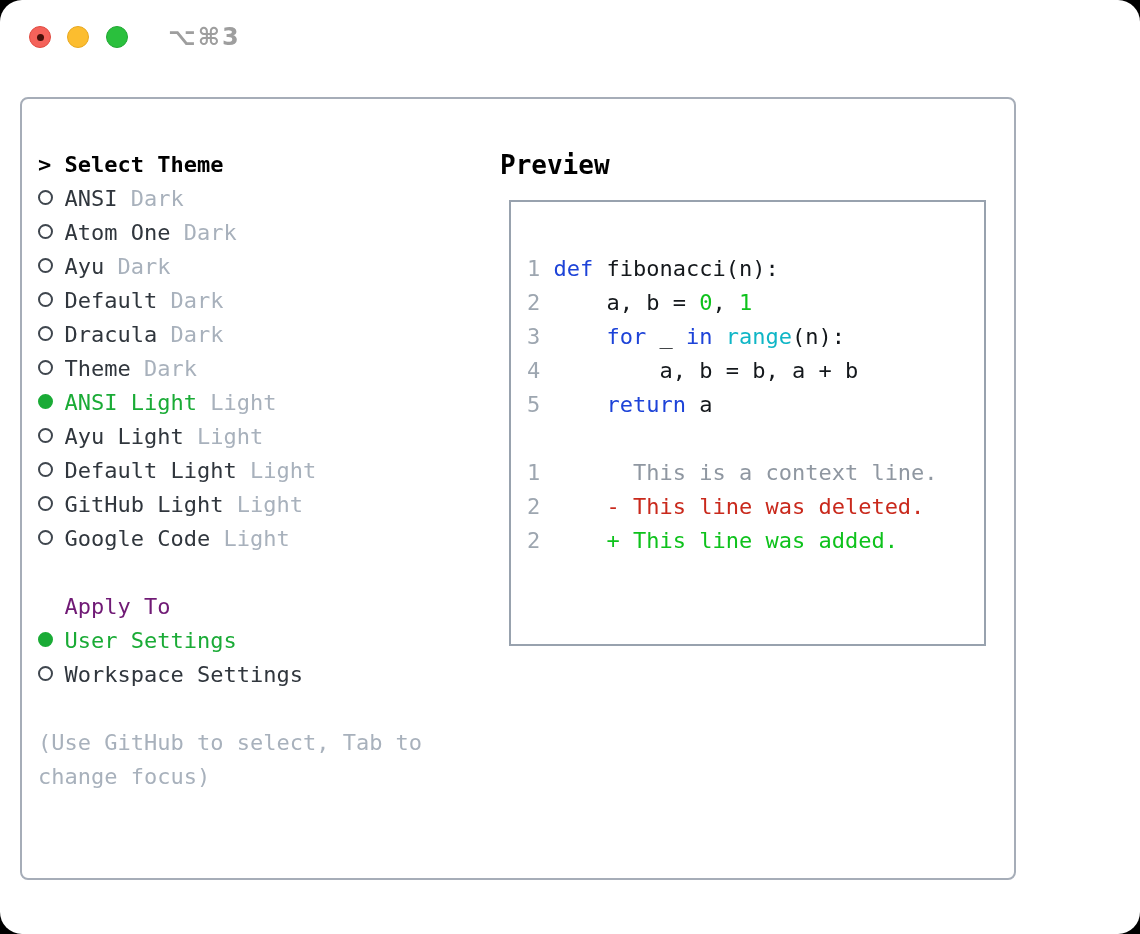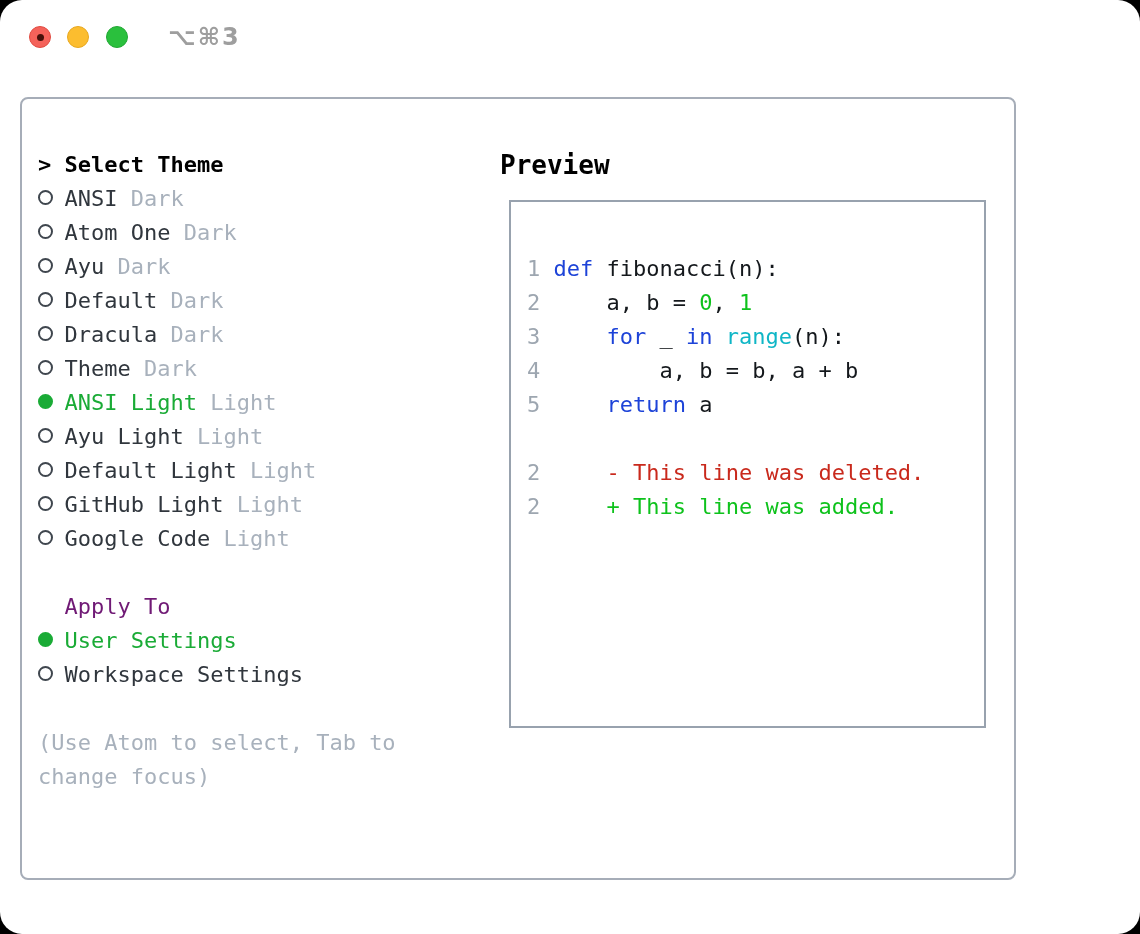--- a/index.html
+++ b/index.html
@@ -34,21 +34,21 @@
   .row.selected .name{color:var(--selection-green,#1aab36);}
   .hdr{font-weight:700;color:#000;}
   .name{color:#30363d;}
   .tag{color:var(--tag-gray,#a8b1bc);margin-left:1ch;}
   .applyto-header{padding-left:2ch;color:#701a75;}
   .help{color:var(--tag-gray,#a8b1bc);}
 
   
   .right-col{position:absolute;left:478px;top:49px;}
   .preview-title{font-size:26px;line-height:34px;font-weight:700;color:#000;}
-  .preview-box{margin-top:18px;margin-left:9px;width:477px;height:528px;box-sizing:border-box;
+  .preview-box{margin-top:18px;margin-left:9px;width:477px;height:446px;box-sizing:border-box;
                border:2px solid var(--preview-border,#98a2ae);background:#fff;
                padding:50px 0 0 16px;overflow:hidden;}
   .code-line{white-space:pre;font-size:22px;line-height:34px;height:34px;}
   .tok-ln{color:var(--line-number-gray,#9da6b0);}
   .tok-kw{color:var(--keyword-blue,#1d43d8);}
   .tok-fn{color:var(--builtin-cyan,#0fb6c6);}
   .tok-num{color:var(--number-green,#0ec21c);}
   .tok-txt{color:#14181c;}
   .tok-ctx{color:var(--context-gray,#8f97a1);}
   .tok-del{color:var(--deleted-red,#c9291c);text-align:right;}
@@ -88,32 +88,33 @@
 
       <div class="row blank"></div>
 
       <div class="row applyto-header"><span>Apply To</span></div>
 
       <div class="row selected"><span class="marker"><i class="circle"></i></span><span class="name">User Settings</span></div>
       <div class="row"><span class="marker"><i class="circle"></i></span><span class="name">Workspace Settings</span></div>
 
       <div class="row blank"></div>
 
-      <div class="row help">(Use Atom to select, Tab to</div>
+      <div class="row help">(Use GitHub to select, Tab to</div>
       <div class="row help">change focus)</div>
     </div>
 
     <div class="right-col">
       <div class="preview-title">Preview</div>
       <div class="preview-box">
         <div class="code-line"><span class="tok-ln">1 </span><span class="tok-kw">def</span><span class="tok-txt"> fibonacci(n):</span></div>
         <div class="code-line"><span class="tok-ln">2 </span><span class="tok-txt">    a, b = </span><span class="tok-num">0</span><span class="tok-txt">, </span><span class="tok-num">1</span></div>
         <div class="code-line"><span class="tok-ln">3 </span><span class="tok-txt">    </span><span class="tok-kw">for</span><span class="tok-txt"> _ </span><span class="tok-kw">in</span><span class="tok-txt"> </span><span class="tok-fn">range</span><span class="tok-txt">(n):</span></div>
         <div class="code-line"><span class="tok-ln">4 </span><span class="tok-txt">        a, b = b, a + b</span></div>
         <div class="code-line"><span class="tok-ln">5 </span><span class="tok-txt">    </span><span class="tok-kw">return</span><span class="tok-txt"> a</span></div>
         <div class="code-line"></div>
+        <div class="code-line"><span class="tok-ln">1 </span><span class="tok-ctx">      This is a context line.</span></div>
         <div class="code-line"><span class="tok-ln">2 </span><span class="tok-del">    - This line was deleted.</span></div>
         <div class="code-line"><span class="tok-ln">2 </span><span class="tok-add">    + This line was added.</span></div>
       </div>
     </div>
 
   </div>
 </div>
 
 </body></html>

